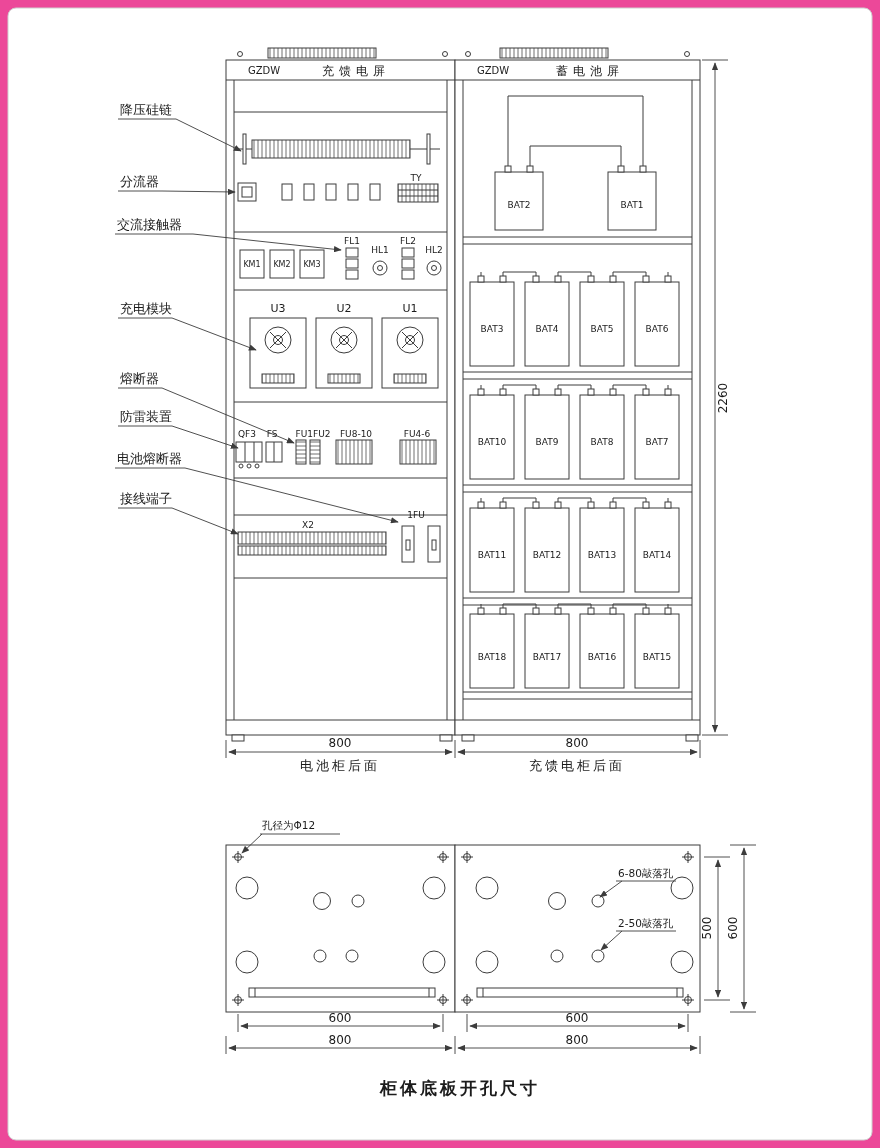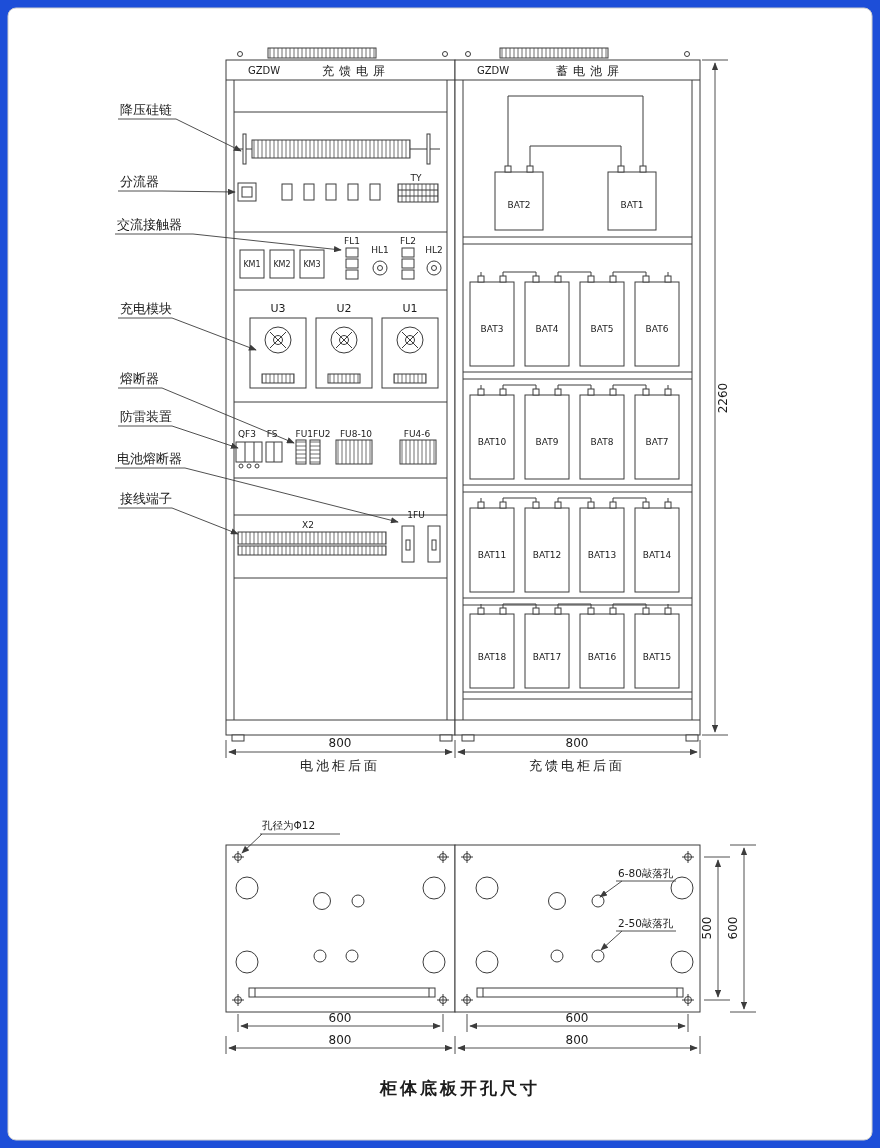--- a/index.html
+++ b/index.html
@@ -1,16 +1,16 @@
 <!DOCTYPE html>
 <html><head>
 <meta charset="utf-8">
 <style>
   html,body{margin:0;padding:0;background:#fff;}
-  .page{width:880px;height:1148px;position:relative;background:#1d4ed8;}
+  .page{width:880px;height:1148px;position:relative;background:#ec4899;}
   svg{display:block;}
   text{font-family:"DejaVu Sans","Liberation Sans",sans-serif;fill:#1b1b1b;}
   .ln{fill:none;stroke:#3c3c3c;stroke-width:1;}
   .fl{fill:#fff;stroke:#3c3c3c;stroke-width:1;}
   .hv{fill:url(#hv);stroke:#3c3c3c;stroke-width:1;}
   .hh{fill:url(#hh);stroke:#3c3c3c;stroke-width:1;}
   .dim{stroke:#3c3c3c;stroke-width:0.9;fill:none;}
   .arrow{stroke:#3c3c3c;stroke-width:0.9;fill:none;}
   .t-brand{font-size:10px;}
   .t-hdr{font-size:12px;letter-spacing:5px;}

